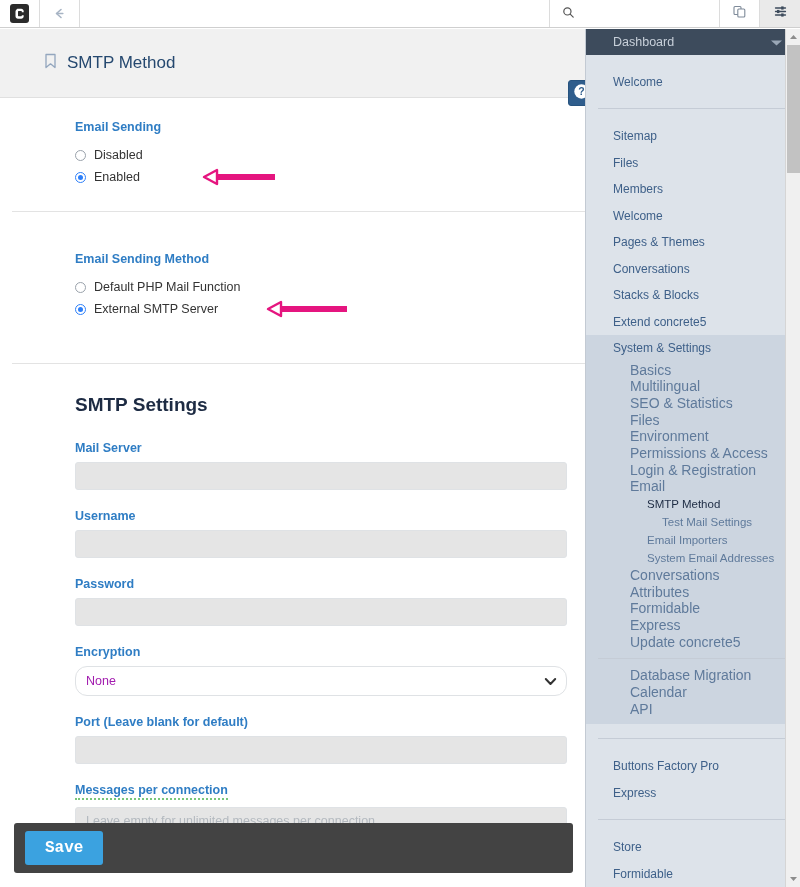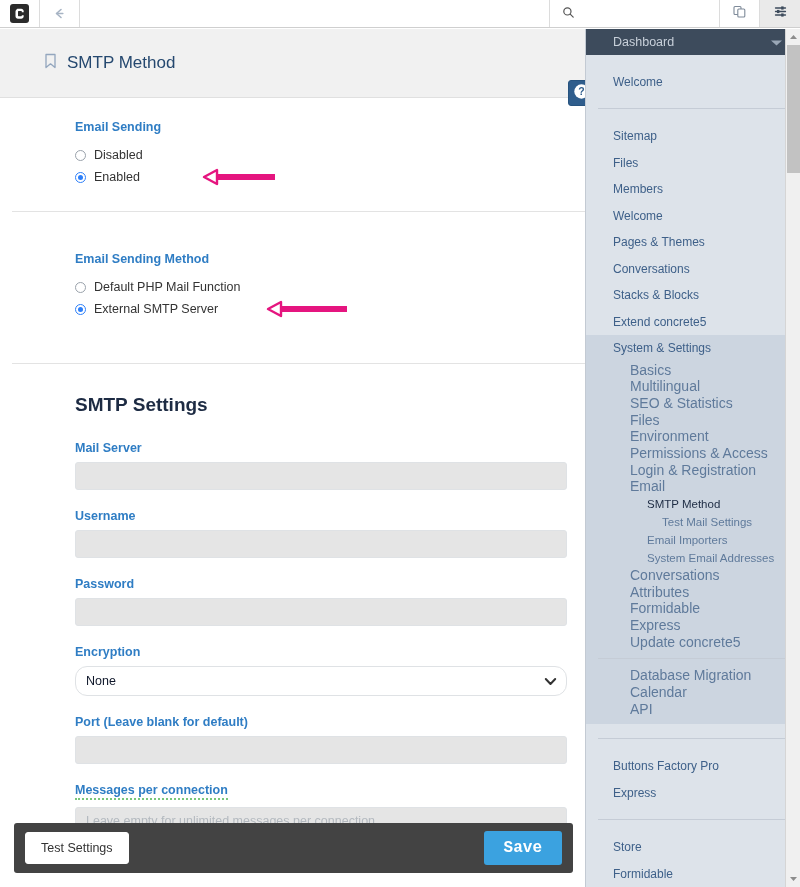--- a/index.html
+++ b/index.html
@@ -194,21 +194,21 @@
   }
   .text-input::placeholder { color: #b3b9bf; }
   .select-wrap { position: relative; width: 492px; }
   .select-input {
     width: 492px; height: 30px;
     border: 1px solid #dfe2e5;
     border-radius: 12px;
     background: #ffffff;
     font-family: "Liberation Sans", sans-serif;
     font-size: 12.5px;
-    color: #0f172a;
+    color: #a21caf;
     padding: 0 28px 0 10px;
     appearance: none;
     -webkit-appearance: none;
     outline: none;
   }
   .select-caret {
     position: absolute;
     right: 10px; top: 50%;
     transform: translateY(-50%);
     pointer-events: none;
@@ -475,21 +475,20 @@
       </div>
 
       <div class="field">
         <label class="field-label spell">Messages per connection</label>
         <input class="text-input" type="text" placeholder="Leave empty for unlimited messages per connection" style="">
       </div>
     </div>
   </div>
 
   <div class="footer-bar">
-    <button class="btn-test">Test Settings</button>
     <button class="btn-save">Save</button>
   </div>
 
   <div class="sidebar">
 
     <div class="sb-header">
       <span class="sb-header-label">Dashboard</span>
       <span>
         <svg width="13" height="8" viewBox="0 0 13 8">
           <path d="M1 1.5l5.5 5 5.5-5z" fill="#9aa7b6"></path>

